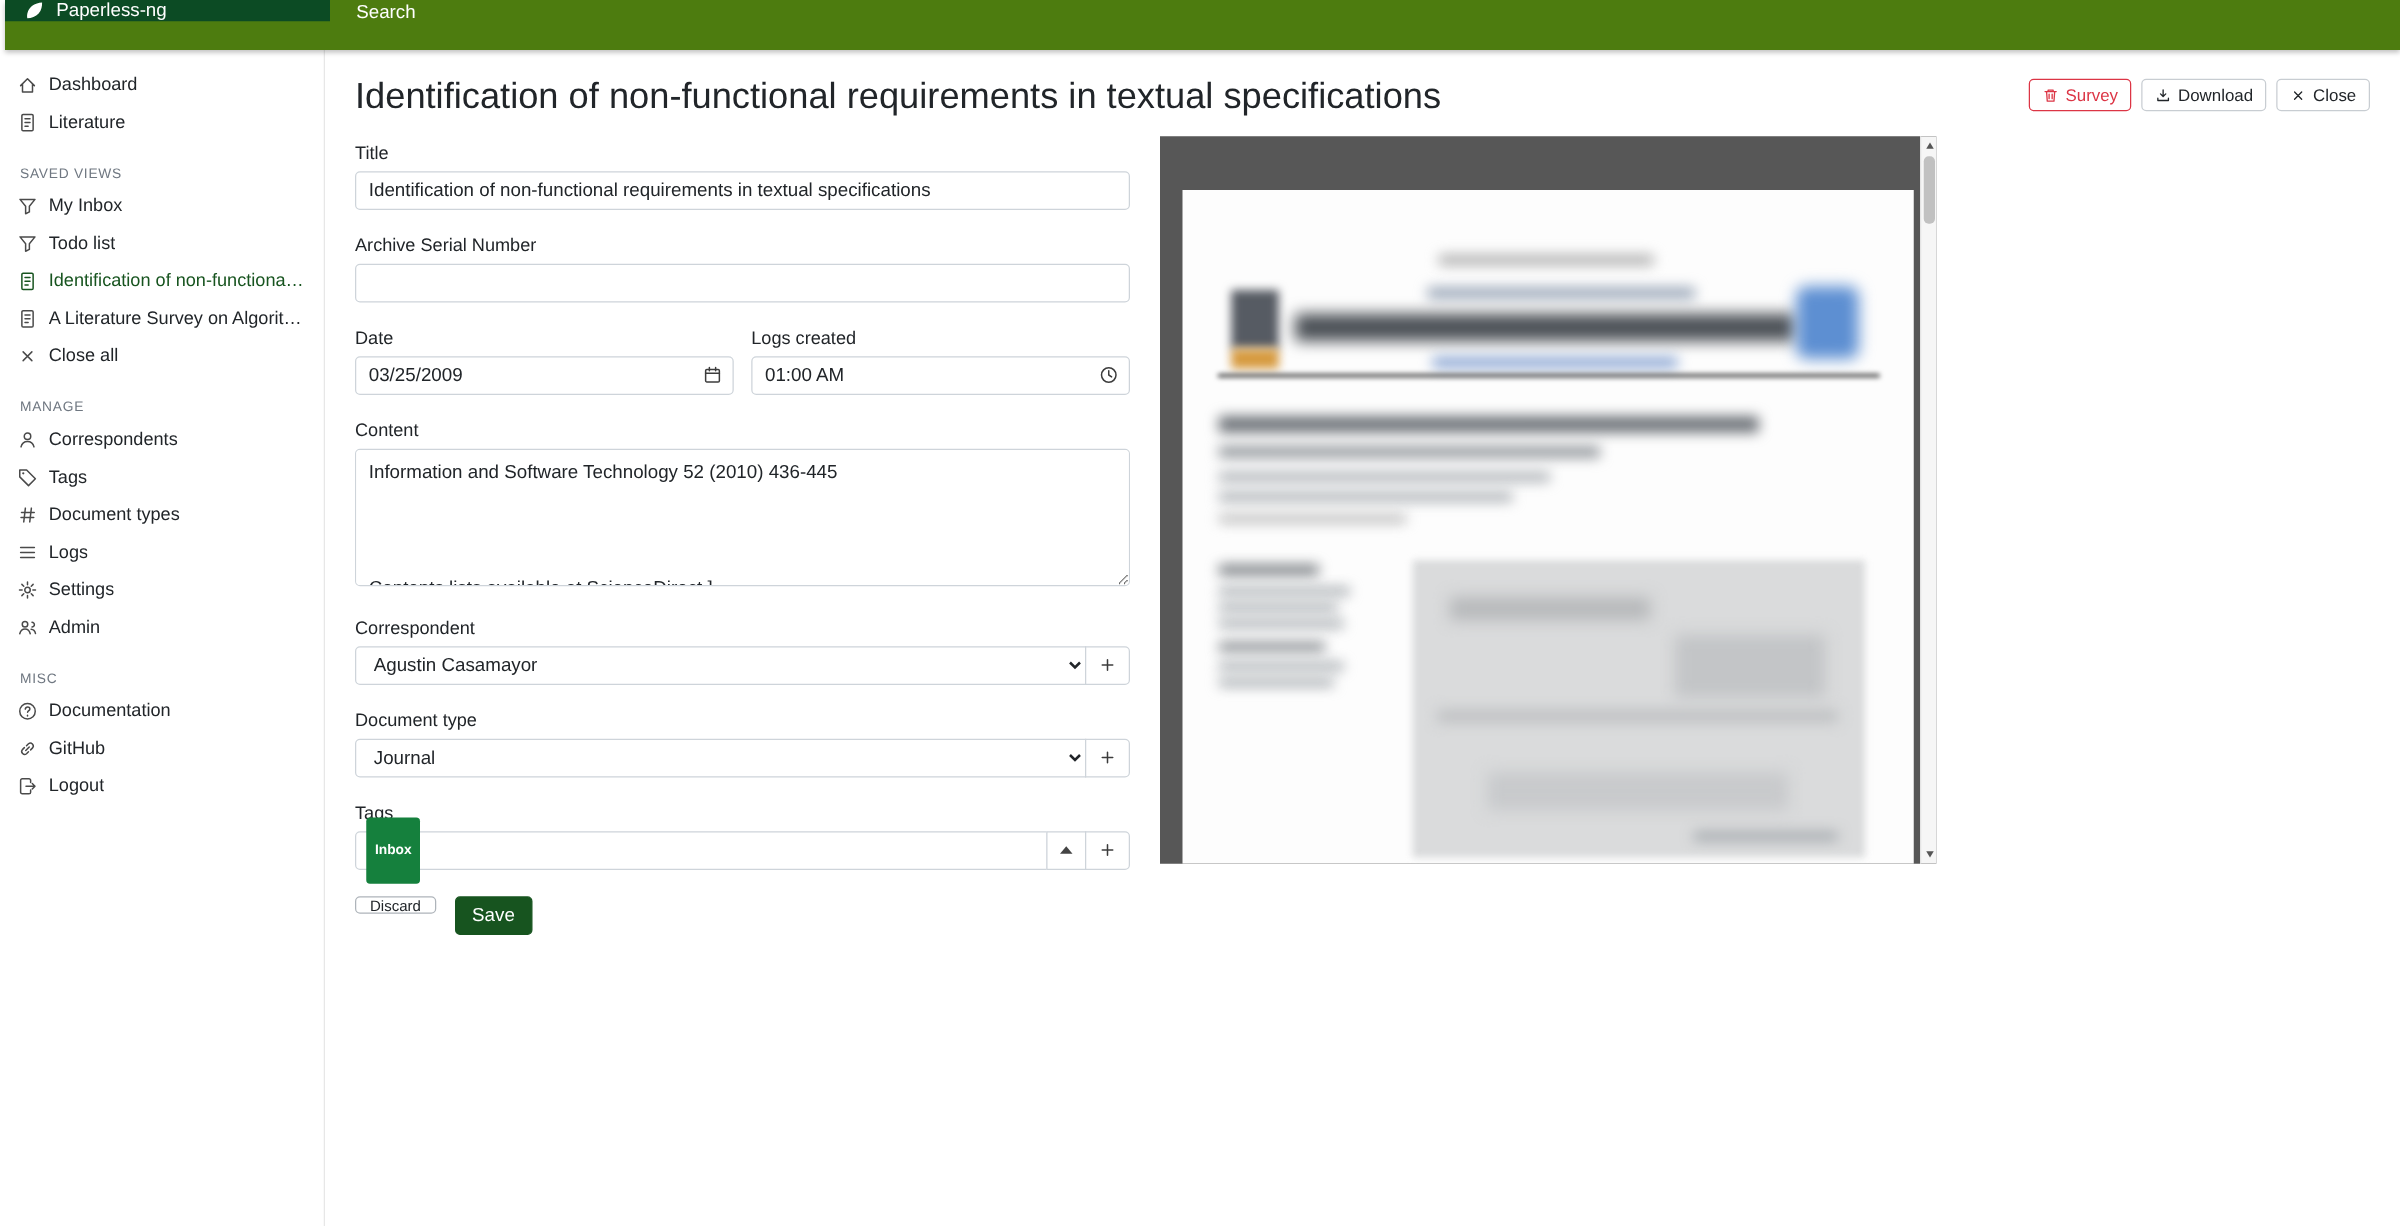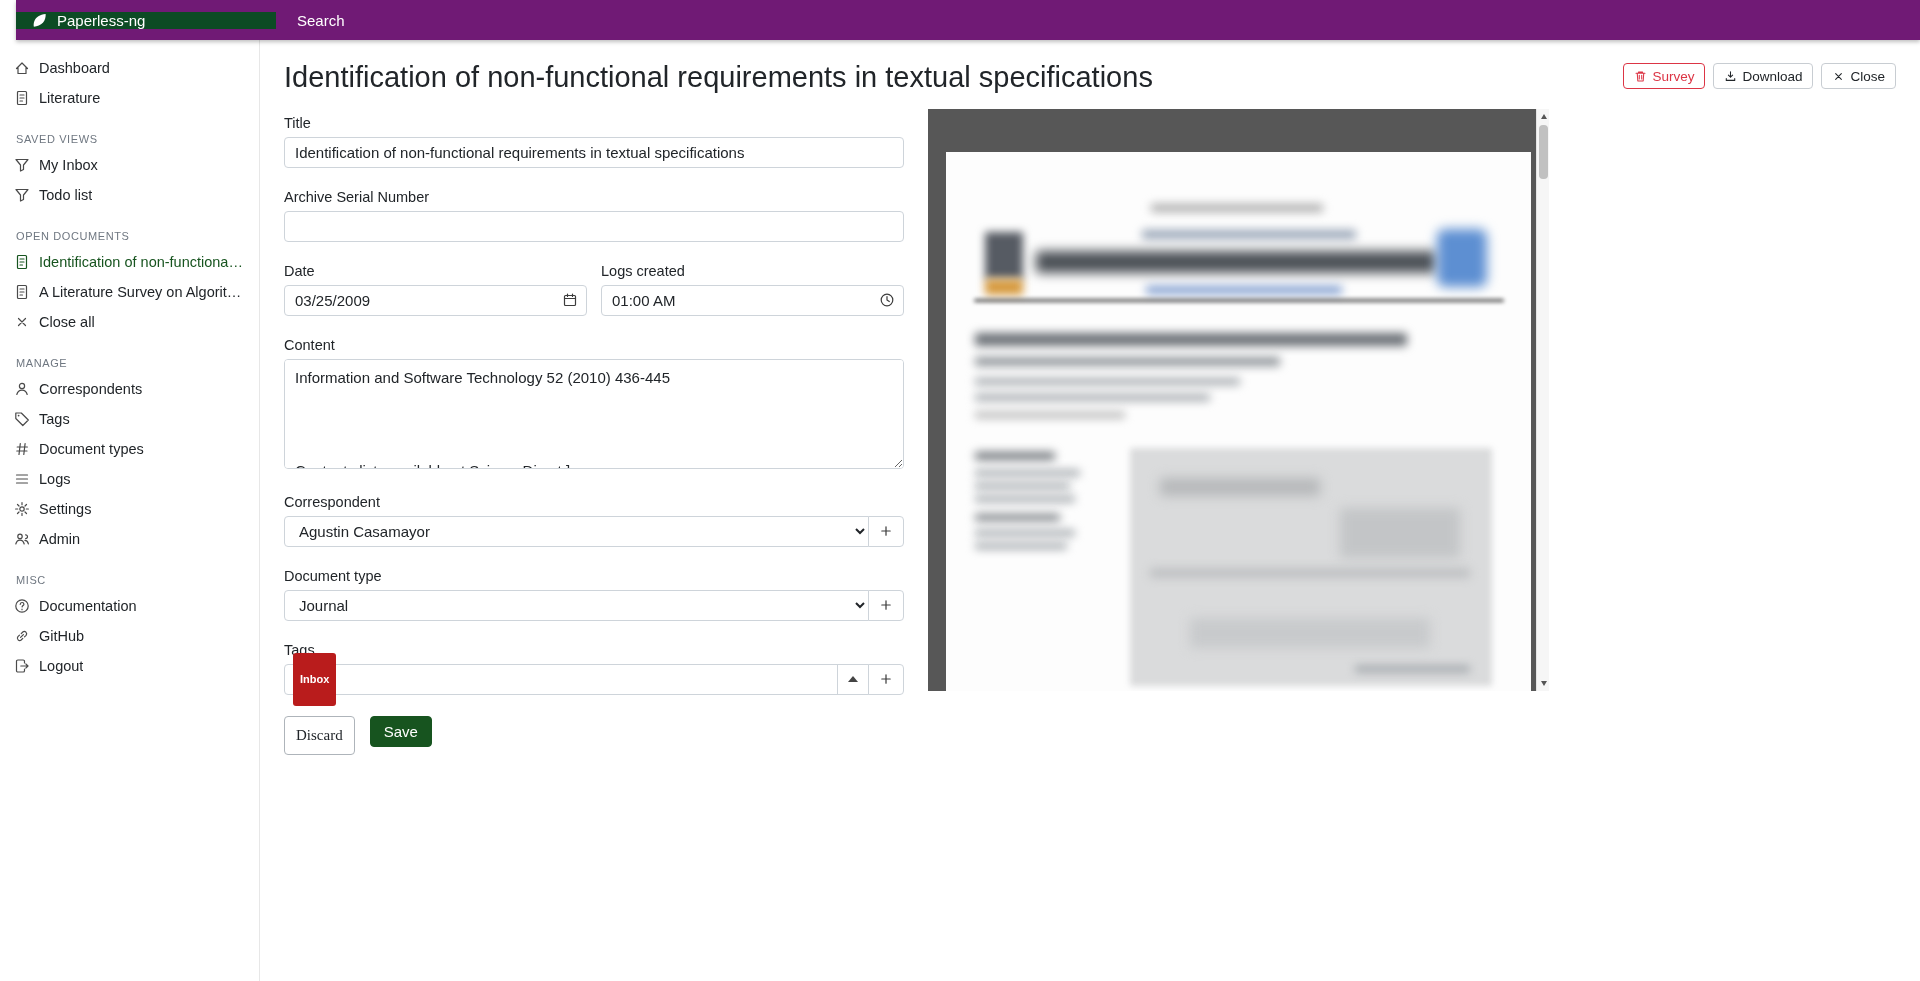--- a/index.html
+++ b/index.html
@@ -5,22 +5,22 @@
   * { box-sizing: border-box; }
   html, body { margin: 0; padding: 0; }
   body {
     width: 1920px; height: 981px; overflow: hidden;
     font-family: "Liberation Sans", sans-serif;
     background: #ffffff; color: #212529;
   }
 
   
   .navbar {
-    position: absolute; top: 0; left: 16px; right: 0; height: 40px;
-    background: #701a75; display: flex; align-items: center;
+    position: absolute; top: 0; left: 4px; right: 0; height: 40px;
+    background: #4d7c0f; display: flex; align-items: flex-start;
     box-shadow: 0 2px 4px rgba(0,0,0,.25); z-index: 20;
   }
   .brand {
     width: 260px; background: #0c4b24; color: #fff;
     display: flex; align-items: center; gap: 9px; padding-left: 15px;
     font-size: 15px; cursor: pointer;
   }
   .brand svg { width: 17px; height: 17px; }
   .nav-search {
     flex: 1; background: transparent; border: none; outline: none;
@@ -93,29 +93,29 @@
   .btn-sq {
     width: 36px; height: 31px; background: #fff; border: 1px solid #ced4da;
     margin-left: -1px; cursor: pointer; display: inline-flex;
     align-items: center; justify-content: center; color: #3c3c3c; padding: 0;
   }
   .btn-sq.caret { width: 32px; }
   .btn-sq.last { border-radius: 0 4px 4px 0; }
   .btn-sq svg { width: 14px; height: 14px; stroke: currentColor; fill: none; stroke-width: 1.4; stroke-linecap: round; }
   .tri-up { width: 0; height: 0; border-left: 5px solid transparent; border-right: 5px solid transparent; border-bottom: 6px solid #444; }
   .tag-pill {
-    background: #b91c1c; color: #fff; font-size: 11px; font-weight: bold;
+    background: #15803d; color: #fff; font-size: 11px; font-weight: bold;
     padding: 20px 7px; border-radius: 3px; line-height: 1.2; cursor: pointer;
   }
 
   .form-actions { display: flex; gap: 15px; margin-top: 13px; }
   .btn-discard {
-    height: 39px; padding: 0 11px; font-size: 15px; background: #fff;
+    height: 14px; padding: 0 11px; font-size: 12px; background: #fff;
     border: 1px solid #aeb4ba; border-radius: 4px; color: #212529; cursor: pointer;
-    font-family: Liberation Serif, serif;
+    font-family: Liberation Sans, sans-serif;
   }
   .btn-save {
     height: 31px; padding: 0 13px; font-size: 15px; background: #17541f;
     border: 1px solid #17541f; border-radius: 4px; color: #fff; cursor: pointer;
     font-family: "Liberation Sans", sans-serif;
   }
 
   
   .preview-col {
     margin-left: 24px; width: 621px; height: 582px; flex: none;
@@ -182,21 +182,20 @@
   </a>
   <a class="sitem">
     <span class="icn">
         <svg viewBox="0 0 16 16">
           <path d="M2 2.5h12L9.5 8v4.5l-3 1.5V8z"></path>
         </svg>
       </span>
     <span class="lbl">Todo list</span>
   </a>
 
-  <div class="shead">OPEN DOCUMENTS</div>
   <a class="sitem active">
     <span class="icn">
         <svg viewBox="0 0 16 16">
           <rect x="3.5" y="1.5" width="9" height="13" rx="1"></rect>
           <path d="M6 5h4M6 8h4M6 11h2.5"></path>
         </svg>
       </span>
     <span class="lbl">Identification of non-functional requirements in textual specifications</span>
   </a>
   <a class="sitem">

